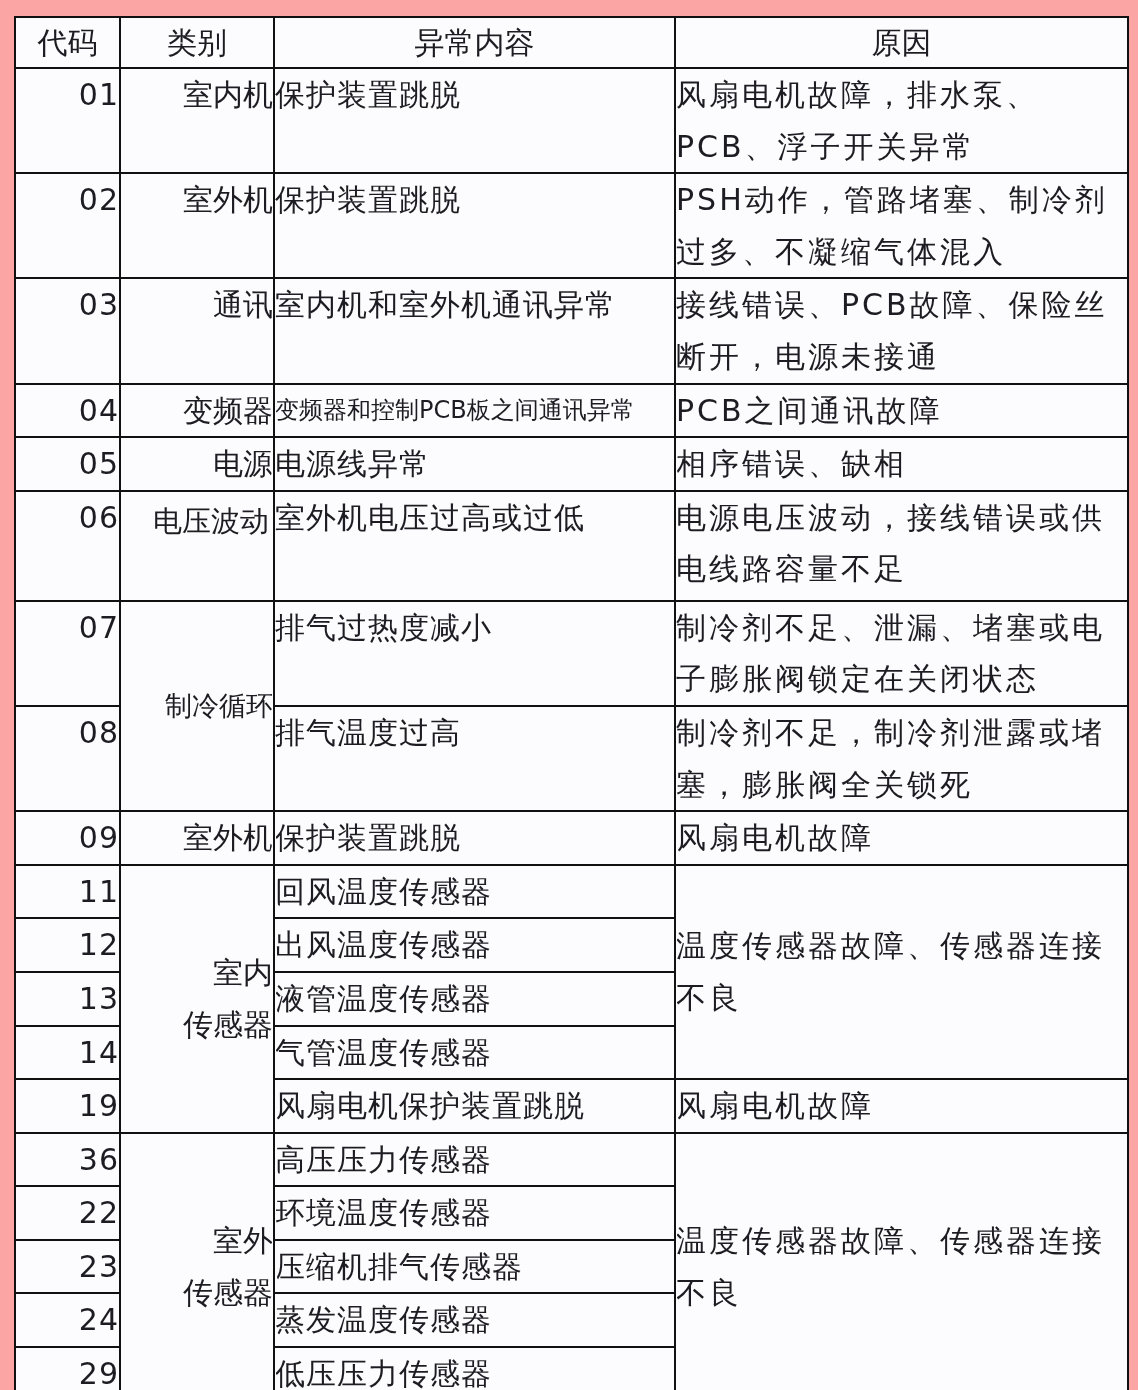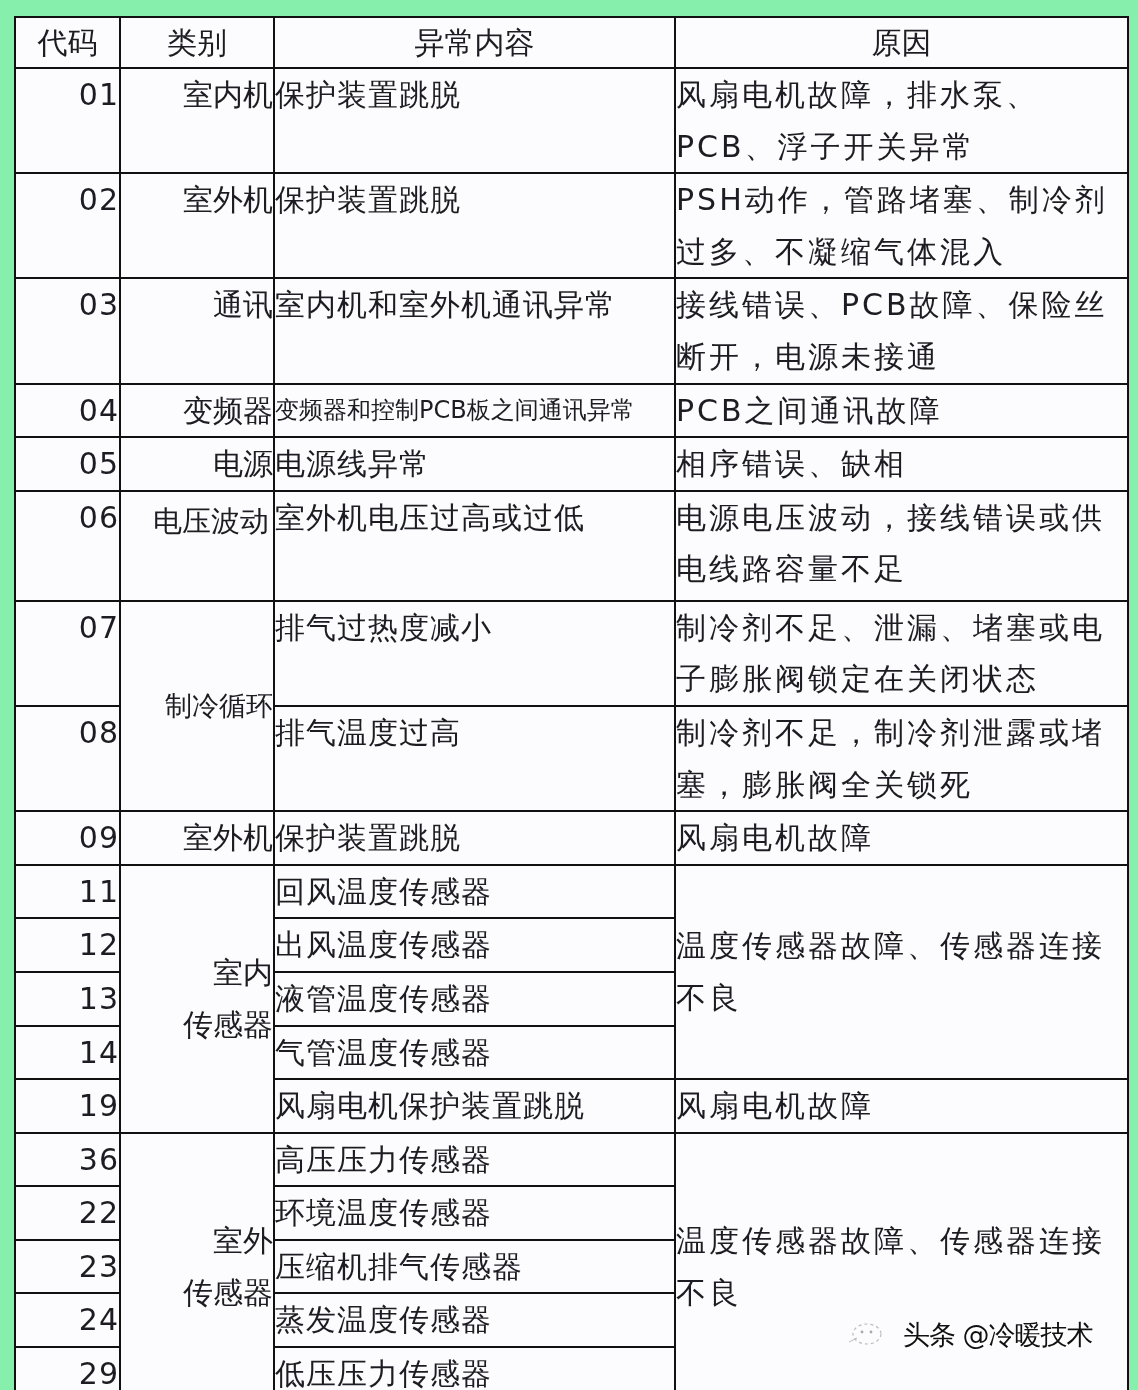--- a/index.html
+++ b/index.html
@@ -12,21 +12,21 @@
     height: 1390px;
     position: relative;
     overflow: hidden;
     font-family: "DejaVu Sans", "Liberation Sans", sans-serif;
     color: #1c1c22;
   }
   .page-wrap {
     position: absolute;
     left: 0; top: 0;
     width: 1138px; height: 1390px;
-    background: #86efac;
+    background: #fca5a5;
     text-decoration: underline;
   }
   table.fault-table {
     position: absolute;
     left: 14px;
     top: 16px;
     width: 1113px;
     border-collapse: collapse;
     table-layout: fixed;
     background: #fcfcfe;
@@ -77,21 +77,21 @@
     white-space: nowrap;
   }
   td.reason {
     padding-left: 14px;
     padding-right: 12px;
     letter-spacing: 3px;
   }
   td.reason.mid {
     vertical-align: middle;
   }
-  tr.h1 td { height: 49px; }
+  tr.h1 td { height: 49px; border-radius: 22px; }
   tr.h2 td { height: 100px; }
 
   .watermark {
     position: absolute;
     left: 845px;
     top: 1315px;
     height: 40px;
     display: flex;
     align-items: center;
     gap: 10px;
@@ -249,24 +249,13 @@
         <td class="desc">蒸发温度传感器</td>
       </tr>
 
       <tr class="h1">
         <td class="code">29</td>
         <td class="desc">低压压力传感器</td>
       </tr>
     </tbody>
   </table>
 
-  <div class="watermark">
-    <span class="wm-icon">
-      <svg width="48" height="30" viewBox="0 0 48 30">
-        <ellipse cx="22" cy="14" rx="14" ry="10" fill="none" stroke="#bbb" stroke-width="1.2" stroke-dasharray="3 3"></ellipse>
-        <circle cx="17" cy="12" r="1.4" fill="#aaa"></circle>
-        <circle cx="26" cy="12" r="1.4" fill="#aaa"></circle>
-        <path d="M4 22 L12 18" stroke="#bbb" stroke-width="1"></path>
-      </svg>
-    </span>
-    <span class="wm-text">头条 @冷暖技术</span>
-  </div>
 </div>
 
 </body></html>

